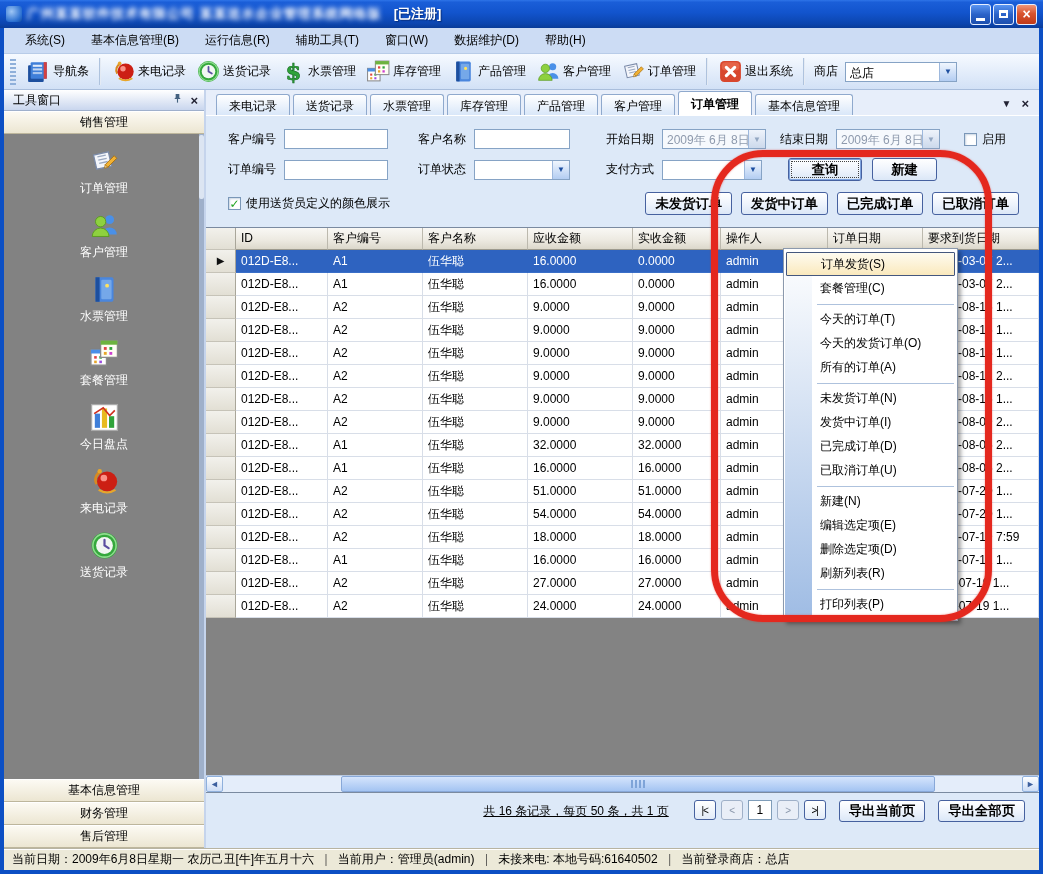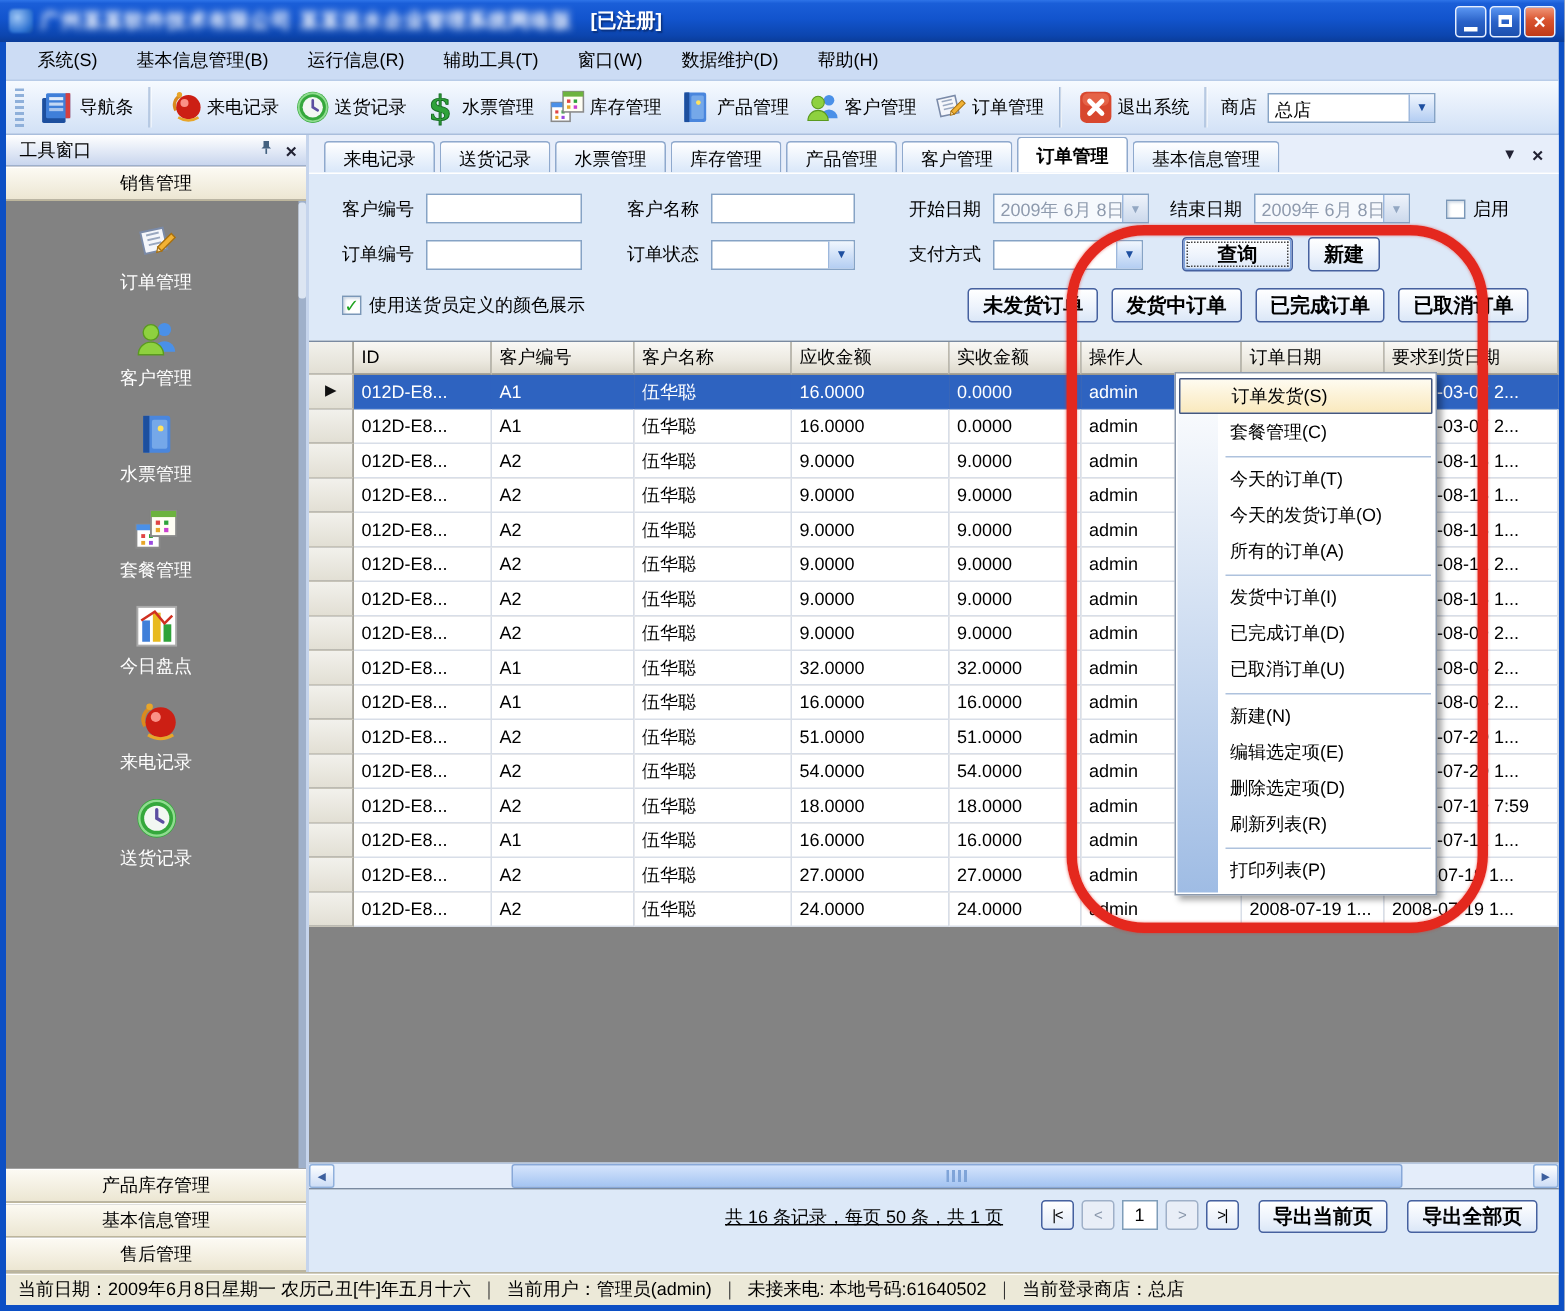--- a/index.html
+++ b/index.html
@@ -83,21 +83,21 @@
 .datebox { width:104px; margin-left:4px; color:#8e9aad; background:#f6f9fd; }
 .datebox .arrow { color:#93a7c2; background:linear-gradient(180deg,#eef3fb,#ccd9ec); }
 .ml30{margin-left:30px}.ml36{margin-left:36px}.ml14{margin-left:14px}.ml24{margin-left:24px}.ml26{margin-left:26px}.ml10{margin-left:10px}
 .cb { width:13px; height:13px; background:#fff; border:1px solid #7a97b8; box-shadow:inset 1px 1px 2px #c8d4e2;
   display:inline-flex; align-items:center; justify-content:center; }
 .cb .chk { color:#1fa31f; font-weight:bold; font-size:12px; font-family:"DejaVu Sans",sans-serif; line-height:1; }
 .cblbl { margin-left:5px; white-space:nowrap; }
 .xbtn { height:23px; padding:0 9px; display:inline-flex; align-items:center; justify-content:center; white-space:nowrap;
   background:linear-gradient(180deg,#ffffff,#edf3fc 55%,#dbe7f7); border:1px solid #46619f; border-radius:3px;font-weight:bold; }
 .xbtn.default { box-shadow:inset 0 0 0 1px #7da2dd; outline:1px dotted #444; outline-offset:-4px; }
-.xbtn.w74{width:74px}.xbtn.w70{width:48px}
+.xbtn.w74{width:74px}.xbtn.w70{width:65px}
 .statusbtns { margin-left:auto; display:flex; gap:9px; }
 
 
 .gridzone { flex:1; display:flex; flex-direction:column; min-height:0; border:1px solid #7a8aa0; border-left:none; border-right:none; background:#838383; }
 .grow { display:flex; }
 .gcell { white-space:nowrap; overflow:hidden; padding-left:5px; }
 .grid-header .gcell { height:22px; line-height:21px; background:linear-gradient(180deg,#f9f8f5,#ece9e0 60%,#dcd8cb);
   border-right:1px solid #bcb9ae; border-bottom:1px solid #9d9a8e; }
 .gbody .gcell { height:23px; line-height:22px; background:#fff; border-right:1px solid #d8dee8; border-bottom:1px solid #d8dee8; }
 .gbody .selcell, .grid-header .selcell { background:linear-gradient(180deg,#f2f1ec,#e2dfd4); border-right:1px solid #a9a69a;
@@ -364,22 +364,22 @@
                     <path d="M12 7.6 V12 L15.2 14" stroke="#5b4ea0" stroke-width="1.7" fill="none" stroke-linecap="round"></path>
                   </svg></span>
                 <span class="lbl">送货记录</span>
               </div>
             </div>
           <div class="tw-scroll">
               <i></i>
             </div>
         </div>
         <div id="sb-bottom">
-            <div class="tw-bar">产品库存管理</div>
             <div class="tw-bar">基本信息管理</div>
+            <div class="tw-bar">财务管理</div>
             <div class="tw-bar">售后管理</div>
           </div>
       </div>
 
       <div class="content">
         <div class="tabbar">
           <span class="titems" id="tabs" style="display:flex;align-items:flex-end;">
               <span class="tab">来电记录</span>
               <span class="tab">送货记录</span>
               <span class="tab">水票管理</span>
@@ -671,20 +671,21 @@
   </div>
 
   <div class="ctxmenu" id="ctxmenu">
       <div class="ctx-item hl">订单发货(S)</div>
       <div class="ctx-item">套餐管理(C)</div>
       <div class="ctx-sep"></div>
       <div class="ctx-item">今天的订单(T)</div>
       <div class="ctx-item">今天的发货订单(O)</div>
       <div class="ctx-item">所有的订单(A)</div>
       <div class="ctx-sep"></div>
+      <div class="ctx-item">未发货订单(N)</div>
       <div class="ctx-item">发货中订单(I)</div>
       <div class="ctx-item">已完成订单(D)</div>
       <div class="ctx-item">已取消订单(U)</div>
       <div class="ctx-sep"></div>
       <div class="ctx-item">新建(N)</div>
       <div class="ctx-item">编辑选定项(E)</div>
       <div class="ctx-item">删除选定项(D)</div>
       <div class="ctx-item">刷新列表(R)</div>
       <div class="ctx-sep"></div>
       <div class="ctx-item">打印列表(P)</div>

